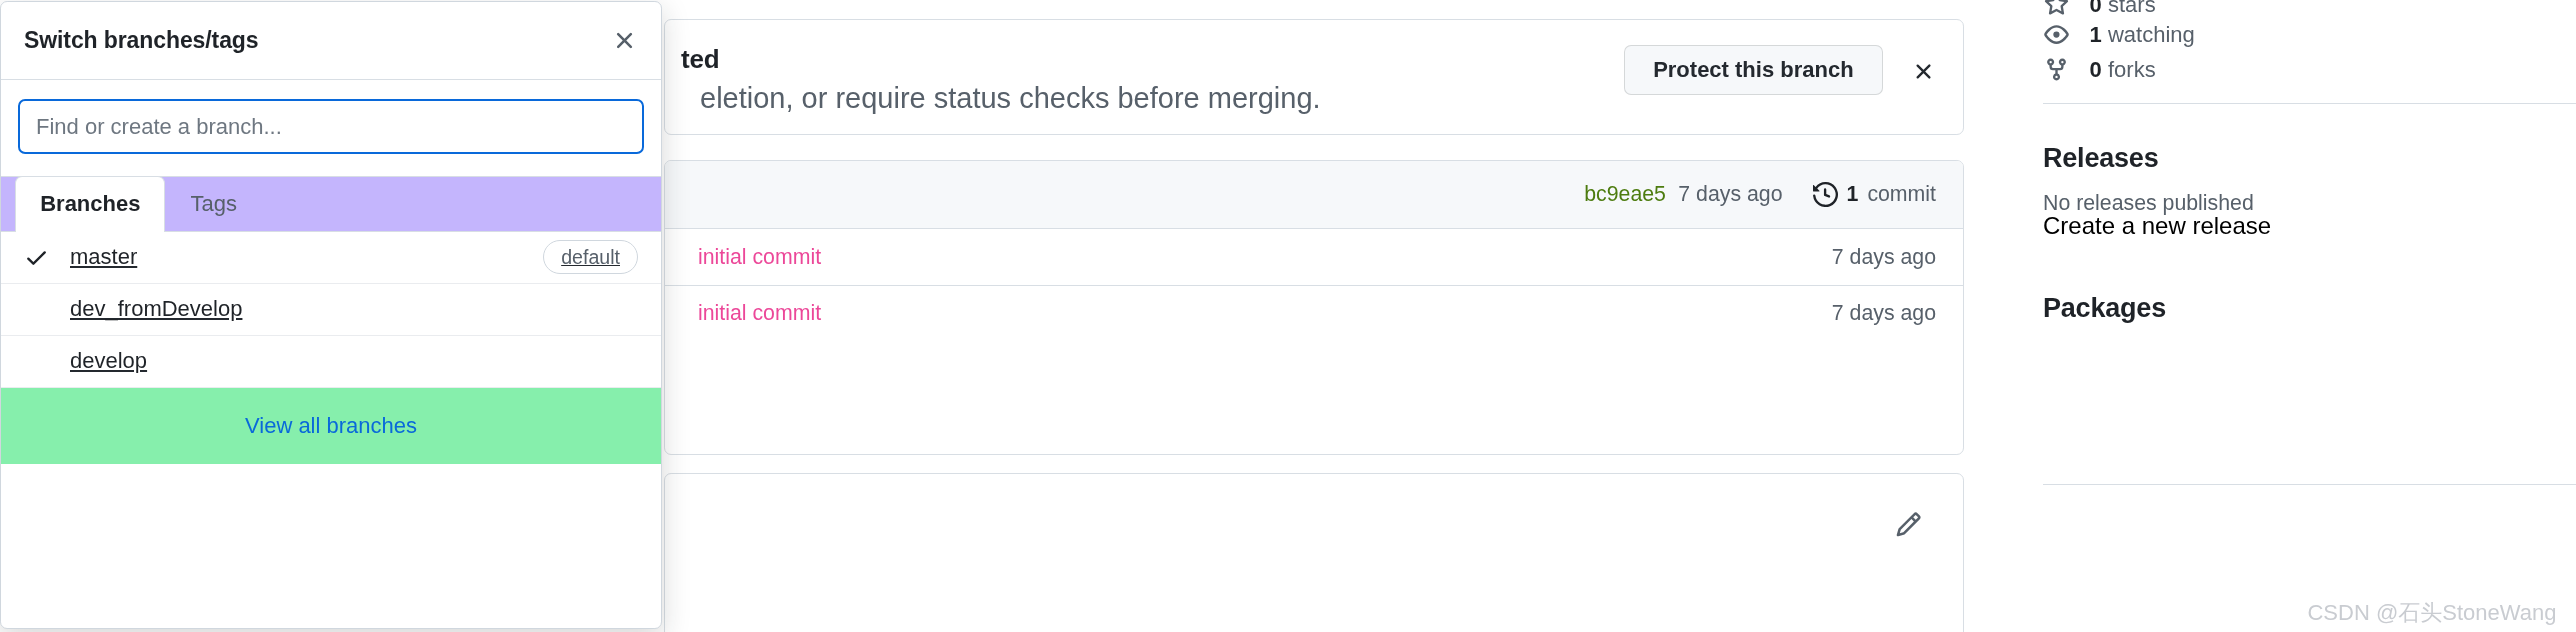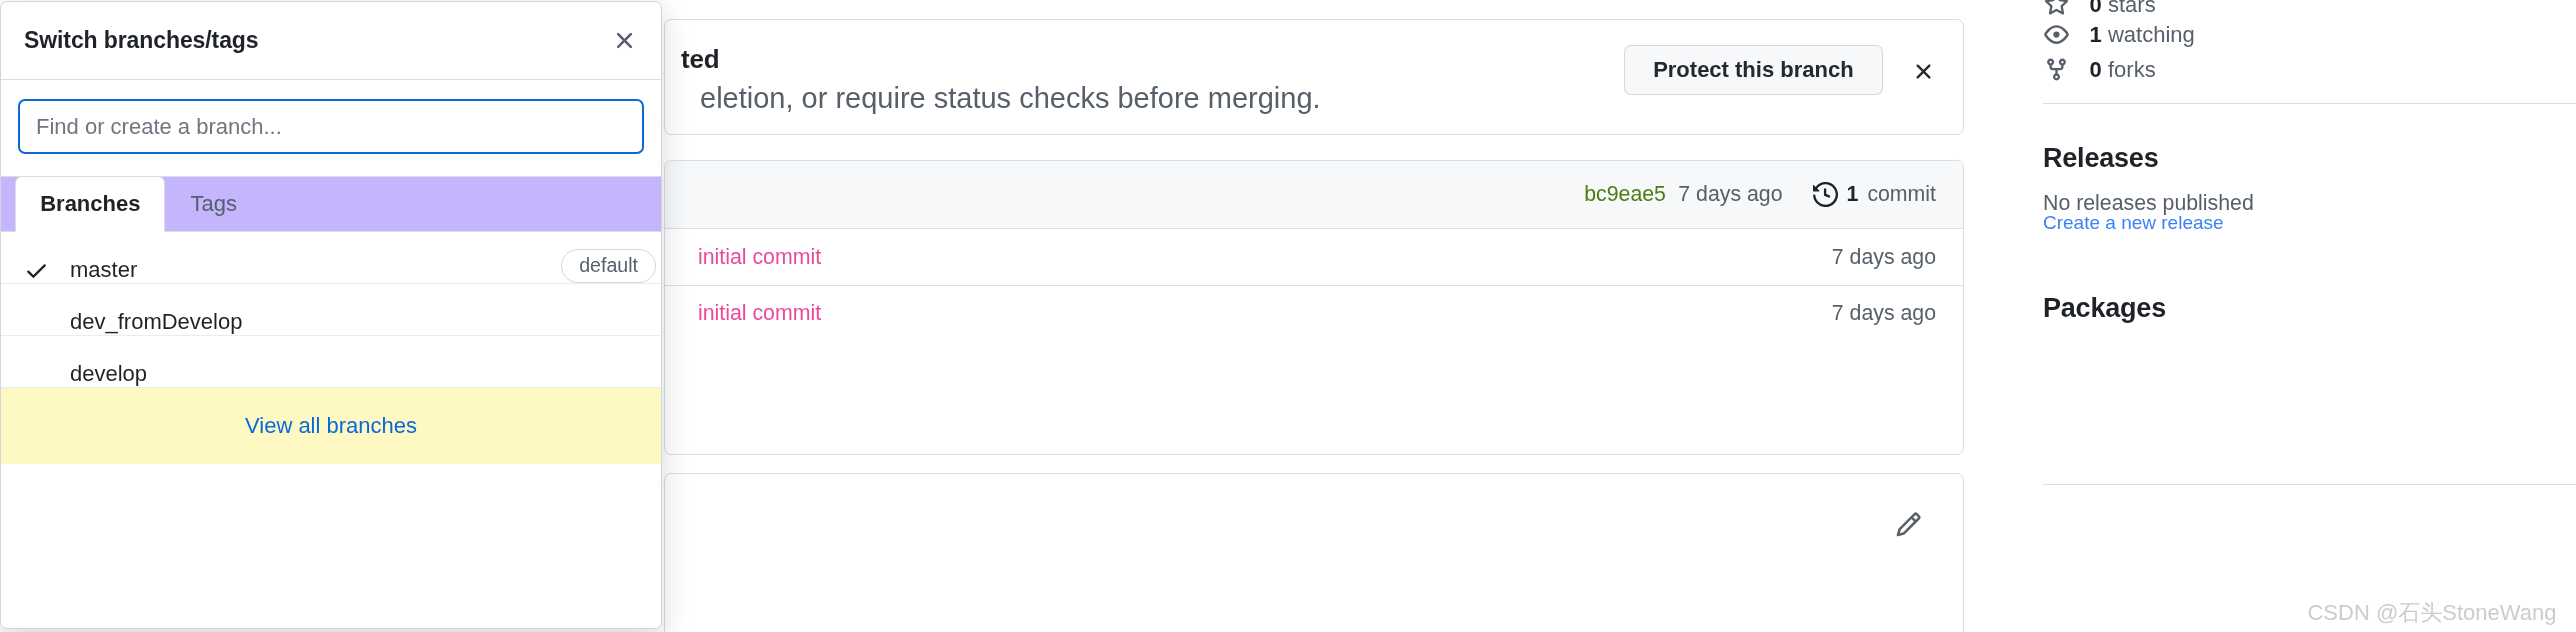--- a/index.html
+++ b/index.html
@@ -226,22 +226,22 @@
   }
   .sb-text {
     position: absolute;
     left: 0px;
     font-size: 21.3px;
     color: #57606a;
   }
   .sb-link {
     position: absolute;
     left: 0px;
-    font-size: 19px;
-    color: #3b82f6;
+    font-size: 24px;
+    color: #000000;
     text-decoration: none;
   }
 
   .watermark {
     position: absolute;
     right: 19.6px;
     bottom: 5.3px;
     font-size: 22px;
     color: #c9ccd1;
     white-space: nowrap;
@@ -333,25 +333,26 @@
     border-color: #d8dee4;
     border-radius: 7.1px 7.1px 0 0;
     margin-bottom: -0.9px;
     height: 56px;
   }
 
   .dd-item {
     position: relative;
     height: 52px;
     display: flex;
-    align-items: flex-end;
-    padding: 0 5px 0 23px;
+    align-items: center;
+    padding: 0 23px 0 23px;
     border-bottom: 0.9px solid #eaecef;
     box-sizing: border-box;
     background: #ffffff;
+    text-decoration: underline;
   }
   .dd-check {
     width: 30px;
     flex: 0 0 30px;
     color: #1f2328;
     display: flex;
     align-items: center;
   }
   .dd-item-label {
     font-size: 22px;
@@ -365,21 +366,21 @@
     padding: 5.3px 17px;
     font-size: 19.6px;
     color: #57606a;
     line-height: 1.1;
   }
   .dd-footer {
     height: 76px;
     display: flex;
     align-items: center;
     justify-content: center;
-    background: #fef9c3;
+    background: #86efac;
   }
   .dd-footer a {
     font-size: 22px;
     color: #0969da;
     text-decoration: none;
   }
 </style>
 </head>
 <body>
 

